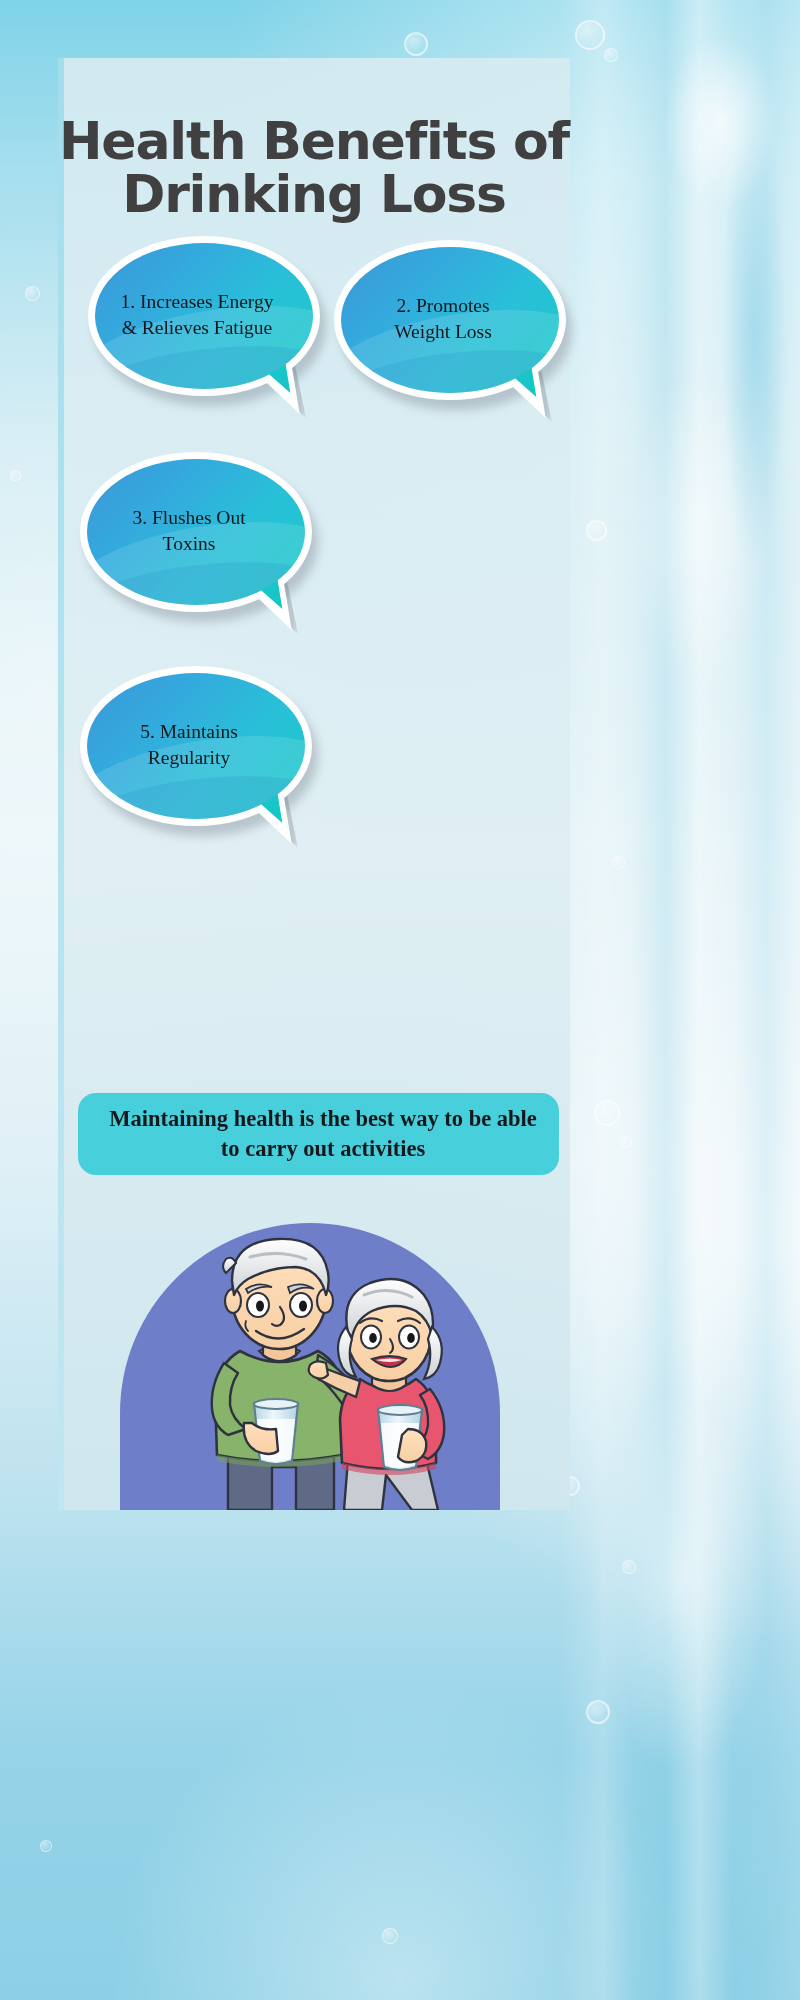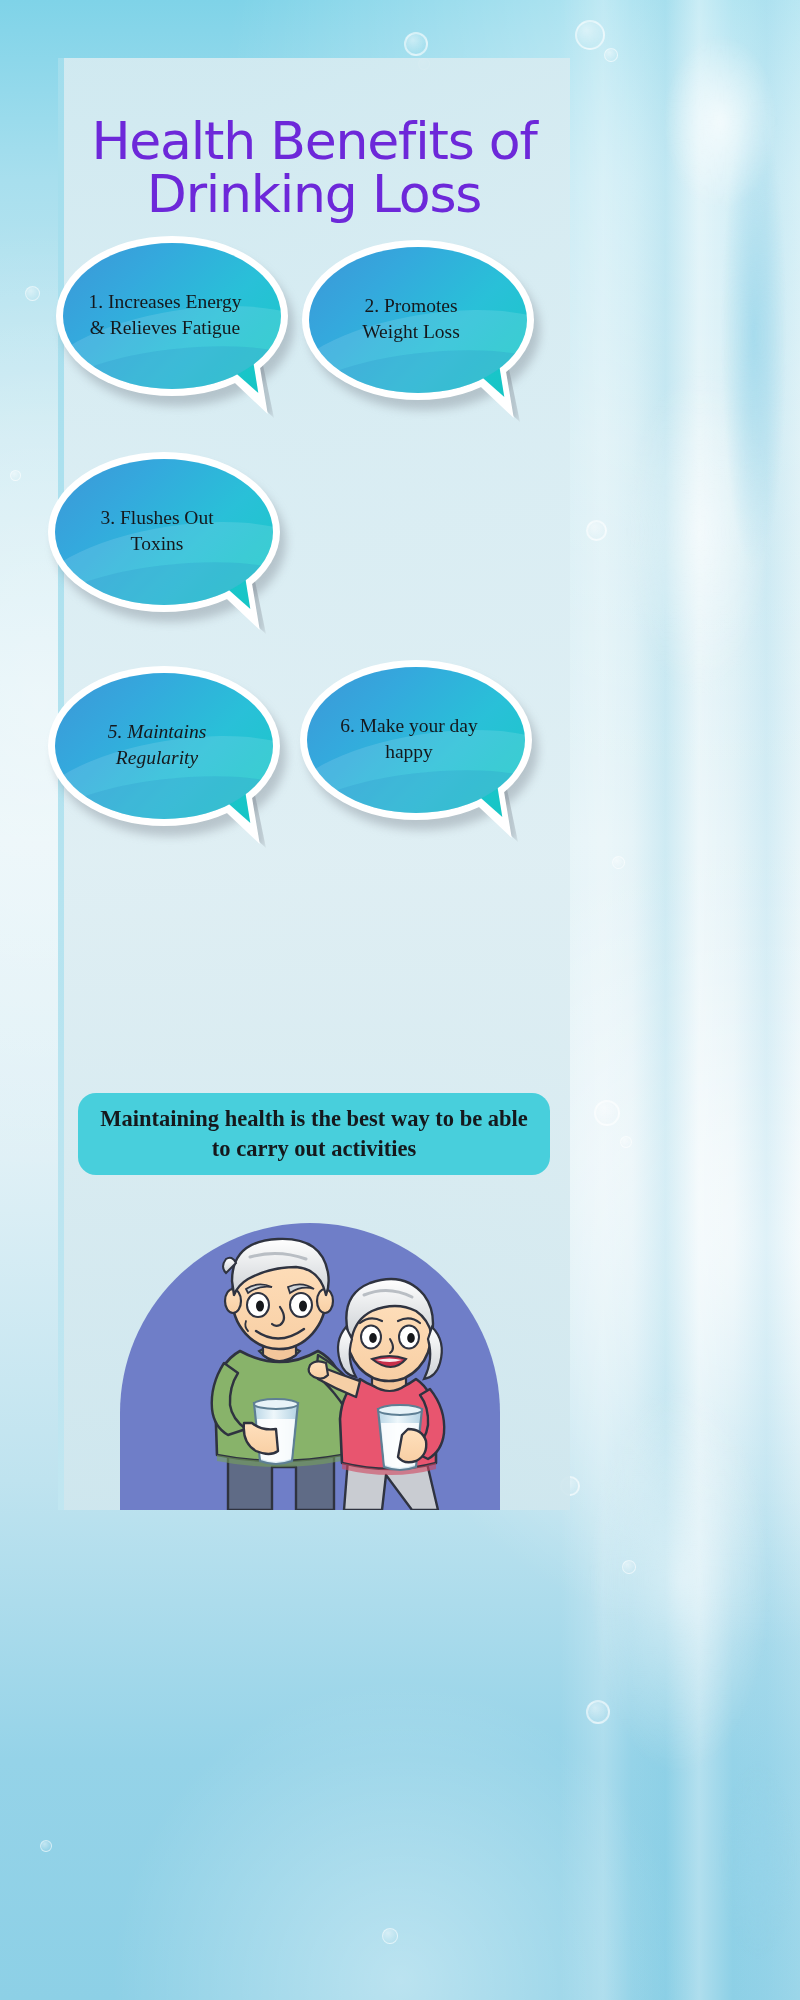--- a/index.html
+++ b/index.html
@@ -51,27 +51,27 @@
         rgba(218,237,243,.92) 30%,
         rgba(222,238,243,.92) 55%,
         rgba(214,234,240,.92) 80%,
         rgba(208,231,238,.92) 100%);
   }
   #panel-edge{position:absolute;left:58px;top:58px;width:6px;height:1452px;
     background:linear-gradient(180deg,#9ddcec,#bfe6f1);opacity:.9;}
 
   
   #title{position:absolute;left:58px;top:80px;width:512px;text-align:center;
-    font-family:"DejaVu Sans",sans-serif;font-weight:normal;
+    font-family:"DejaVu Sans",sans-serif;font-weight:bold;
     font-size:52px;line-height:1.02;letter-spacing:-1.2px;
-    color:#6d28d9;}
+    color:#404040;}
   #title .ln{display:block;}
 
   
-  #bubbles{position:absolute;left:44px;top:236px;width:512px;height:600px;}
+  #bubbles{position:absolute;left:76px;top:236px;width:512px;height:600px;}
   .bubble{position:absolute;width:232px;height:166px;}
   .bubble .shadow{position:absolute;left:6px;top:10px;width:232px;height:160px;
     border-radius:50%/50%;background:rgba(120,130,140,.38);filter:blur(5px);}
   .bubble .tail-shadow{position:absolute;left:166px;top:112px;width:52px;height:70px;
     background:rgba(120,130,140,.38);filter:blur(5px);
     clip-path:polygon(8% 6%, 72% 0%, 100% 100%, 30% 52%);}
   .bubble .tail-white{position:absolute;left:158px;top:104px;width:56px;height:74px;
     background:#ffffff;
     clip-path:polygon(6% 4%, 74% 0%, 96% 100%, 26% 50%);}
   .bubble .tail-fill{position:absolute;left:160px;top:100px;width:46px;height:62px;
@@ -88,27 +88,27 @@
     border-radius:50%;background:rgba(40,140,200,.22);transform:rotate(-5deg);}
   .bubble .txt{position:absolute;left:14px;top:0;width:190px;height:146px;
     display:flex;align-items:center;justify-content:center;text-align:center;
     font-family:"Liberation Serif",serif;font-size:19.5px;line-height:1.32;color:#15181c;
     z-index:3;padding-top:6px;}
 
   .b1{left:12px;top:0;}
   .b2{left:258px;top:4px;text-decoration:underline;}
   .b3{left:4px;top:216px;}
   .b4{left:252px;top:214px;}
-  .b5{left:4px;top:430px;font-style:italic;}
+  .b5{left:4px;top:430px;}
   .b6{left:256px;top:424px;}
 
   
   #banner{position:absolute;left:78px;top:1093px;width:472px;height:82px;
     border-radius:18px;background:#48cfdc;
-    display:flex;align-items:center;justify-content:center;}
+    display:flex;align-items:center;justify-content:center;padding-left:9px;}
   #banner .btxt{font-family:"Liberation Serif",serif;font-weight:bold;
     font-size:22.5px;line-height:1.35;color:#15181c;text-align:center;width:440px;}
 
   
   #illus{position:absolute;left:120px;top:1223px;width:380px;height:287px;overflow:hidden;}
   #arch{position:absolute;left:0;top:0;width:380px;height:287px;
     background:#6f7ec8;border-radius:190px 190px 0 0;overflow:hidden;}
   svg.people{position:absolute;left:0;top:0;}
 </style>
 </head>
@@ -180,29 +180,20 @@
   <div class="bubble b5">
     <div class="shadow"></div>
     <div class="tail-shadow"></div>
     <div class="tail-white"></div>
     <div class="ring"></div>
     <div class="tail-fill"></div>
     <div class="body"></div>
     <div class="txt">5. Maintains<br>Regularity</div>
   </div>
 
-  <div class="bubble b6">
-    <div class="shadow"></div>
-    <div class="tail-shadow"></div>
-    <div class="tail-white"></div>
-    <div class="ring"></div>
-    <div class="tail-fill"></div>
-    <div class="body"></div>
-    <div class="txt">6. Make your day<br>happy</div>
-  </div>
 </div>
 
 <div id="banner">
   <div class="btxt">Maintaining health is the best way to be able to carry out activities</div>
 </div>
 
 <div id="illus">
   <div id="arch">
     <svg class="people" width="380" height="287" viewBox="0 0 380 287">
       <defs>

